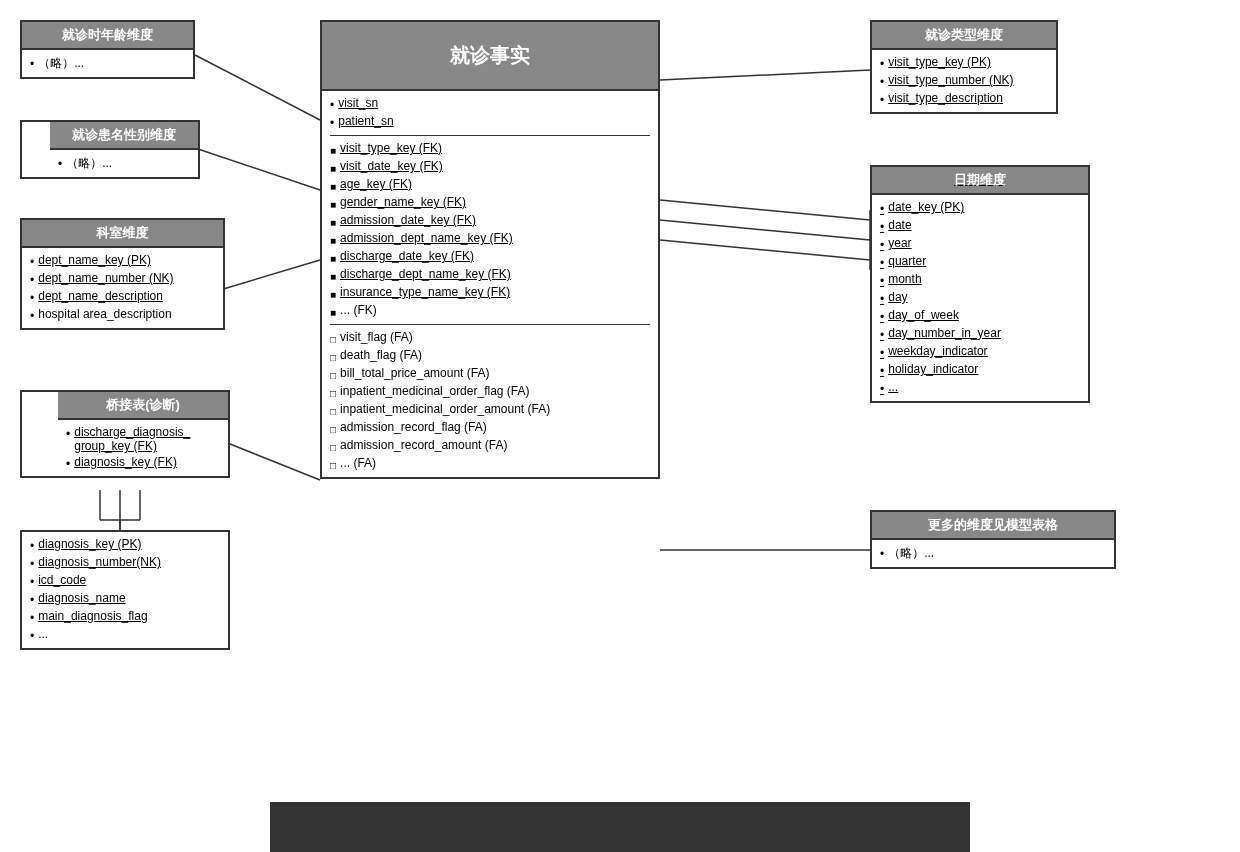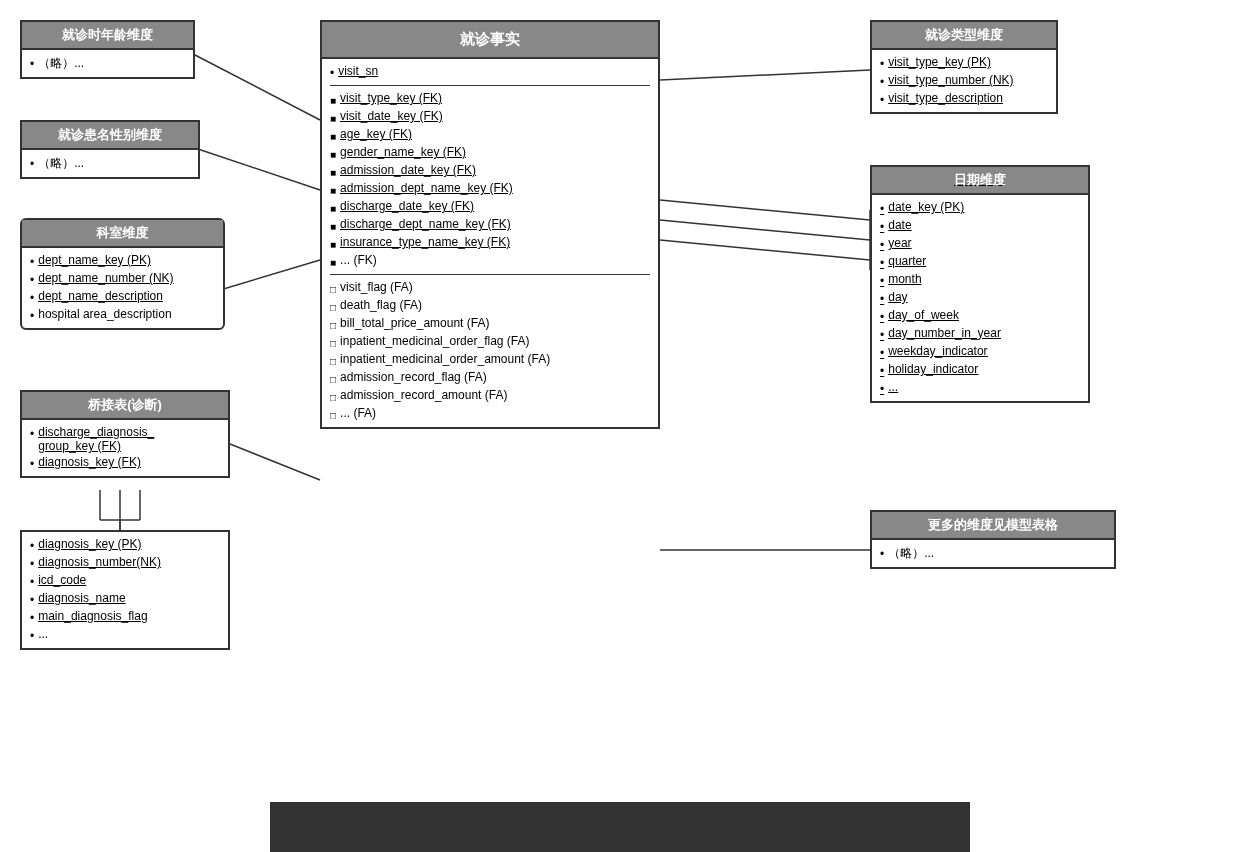--- a/index.html
+++ b/index.html
@@ -64,22 +64,22 @@
     .bullet-circle::before { content: '•'; }
     .bullet-square::before { content: '■'; font-size: 10px; }
     .bullet-sqsmall::before { content: '□'; font-size: 10px; }
     .underline { text-decoration: underline; }
     .divider {
       border-top: 1px solid #333;
       margin: 4px 0;
     }
     
     .fact-table .table-header {
-      font-size: 15px;
-      padding: 8px 8px;
+      font-size: 20px;
+      padding: 20px 8px;
     }
     
     .bottom-bar {
       position: absolute;
       bottom: 0;
       left: 50%;
       transform: translateX(-50%);
       width: 700px;
       height: 50px;
       background: #333;
@@ -124,33 +124,33 @@
     <div class="table-body">
       <ul>
         <li>
           <span class="bullet bullet-circle"></span>
           <span>（略）...</span>
         </li>
       </ul>
     </div>
   </div>
 
-  <div class="table-box" style="left:20px; top:120px; width:180px;">
+  <div class="table-box" style="left:20px; top:120px; width:180px;padding-left:28px;">
     <div class="table-header">就诊患名性别维度</div>
     <div class="table-body">
       <ul>
         <li>
           <span class="bullet bullet-circle"></span>
           <span>（略）...</span>
         </li>
       </ul>
     </div>
   </div>
 
-  <div class="table-box" style="left:20px; top:218px; width:205px;border-radius:6px;">
+  <div class="table-box" style="left:20px; top:218px; width:205px;">
     <div class="table-header">科室维度</div>
     <div class="table-body">
       <ul>
         <li>
           <span class="bullet bullet-circle"></span>
           <span class="underline">dept_name_key (PK)</span>
         </li>
         <li>
           <span class="bullet bullet-circle"></span>
           <span class="underline">dept_name_number (NK)</span>
@@ -160,21 +160,21 @@
           <span class="underline">dept_name_description</span>
         </li>
         <li>
           <span class="bullet bullet-circle"></span>
           <span>hospital area_description</span>
         </li>
       </ul>
     </div>
   </div>
 
-  <div class="table-box" style="left:20px; top:390px; width:210px;">
+  <div class="table-box" style="left:20px; top:390px; width:210px;padding-left:36px;">
     <div class="table-header">桥接表(诊断)</div>
     <div class="table-body">
       <ul>
         <li>
           <span class="bullet bullet-circle"></span>
           <span class="underline">discharge_diagnosis_<br>group_key (FK)</span>
         </li>
         <li>
           <span class="bullet bullet-circle"></span>
           <span class="underline">diagnosis_key (FK)</span>
@@ -216,20 +216,24 @@
 
   <div class="table-box fact-table" style="left:320px; top:20px; width:340px;">
     <div class="table-header">就诊事实</div>
     <div class="table-body">
 
       <ul>
         <li>
           <span class="bullet bullet-circle"></span>
           <span class="underline">visit_sn</span>
         </li>
+        <li>
+          <span class="bullet bullet-circle"></span>
+          <span class="underline">patient_sn</span>
+        </li>
       </ul>
       <div class="divider"></div>
 
       <ul>
         <li>
           <span class="bullet bullet-square"></span>
           <span class="underline">visit_type_key (FK)</span>
         </li>
         <li>
           <span class="bullet bullet-square"></span>

